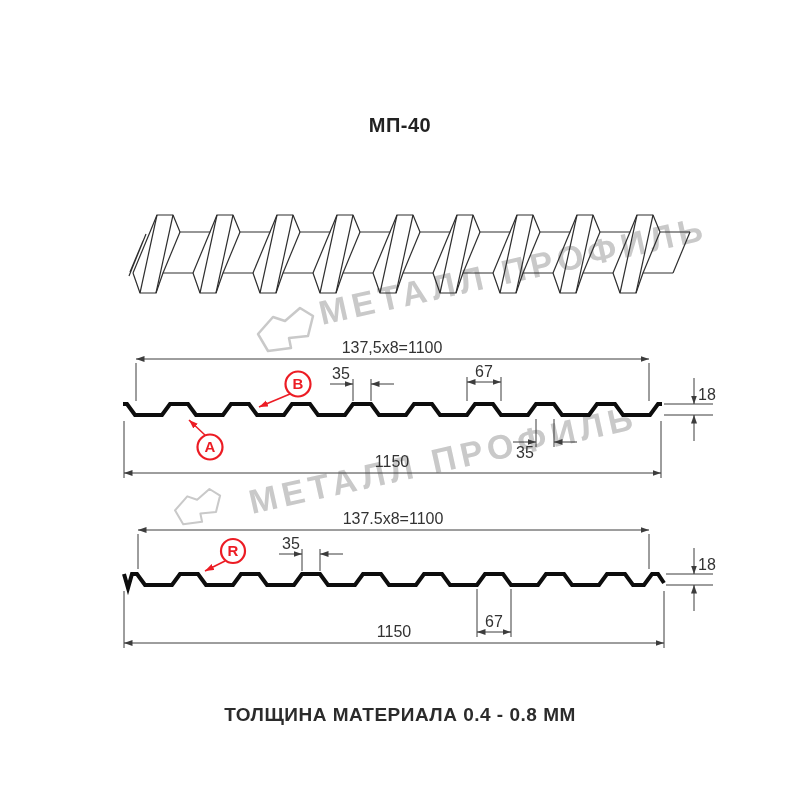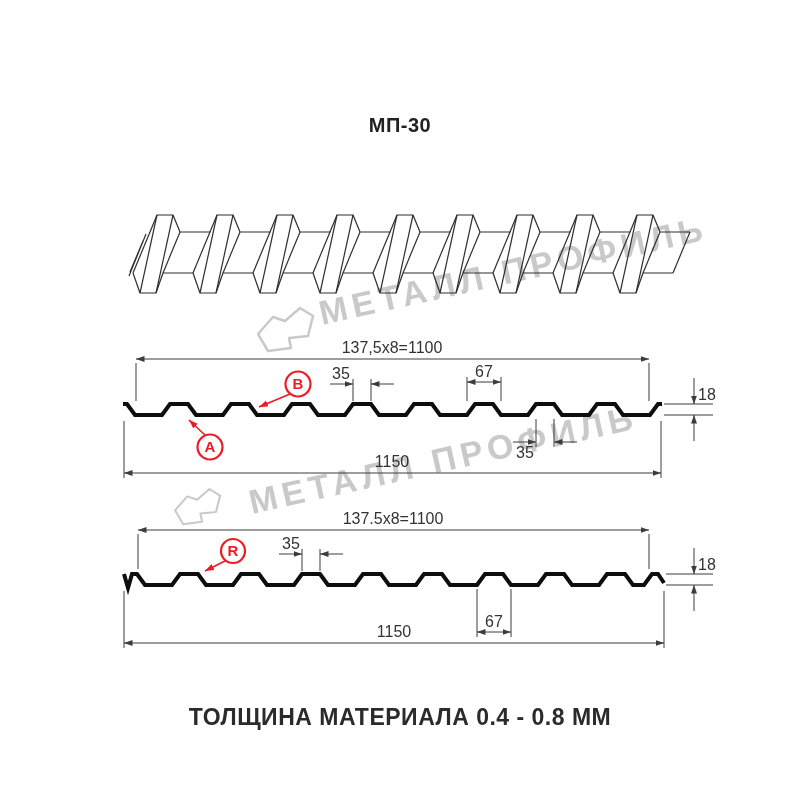--- a/index.html
+++ b/index.html
@@ -3,39 +3,39 @@
 <meta charset="utf-8">
 <style>
   html,body{margin:0;padding:0;background:#fff;}
   .stage{position:relative;width:800px;height:800px;background:#fff;overflow:hidden;
          font-family:"Liberation Sans",sans-serif;}
   .title{position:absolute;top:64px;left:0;width:800px;text-align:center;
          font-size:40px;font-weight:bold;letter-spacing:1px;color:#161616;}
   .subtitle{position:absolute;top:114px;left:0;width:800px;text-align:center;
          font-size:20px;font-weight:bold;letter-spacing:0.5px;color:#222;}
   .footer{position:absolute;top:704px;left:0;width:800px;text-align:center;
-         font-size:23px;font-weight:bold;letter-spacing:0.5px;color:#2b2b2b;}
+         font-size:19px;font-weight:bold;letter-spacing:0.5px;color:#2b2b2b;}
   svg.canvas{position:absolute;left:0;top:0;}
   .dl{stroke:#2e2e2e;stroke-width:1.2;fill:none;stroke-linejoin:round;}
   .profile{stroke:#0d0d0d;stroke-width:4;fill:none;stroke-miterlimit:5;}
   .dim{stroke:#3c3c3c;stroke-width:1;fill:none;}
   .dimt{font-size:16px;fill:#333;font-family:"Liberation Sans",sans-serif;}
   .wm{stroke:#c9c9c9;stroke-width:2.5;fill:none;stroke-linejoin:round;}
   .wmt{font-size:34px;font-weight:bold;fill:#c9c9c9;letter-spacing:5px;
        font-family:"Liberation Sans",sans-serif;}
   .red{stroke:#ec1c24;stroke-width:1.6;fill:none;}
   .redc{stroke:#ec1c24;stroke-width:2.2;fill:#fff;}
   .redt{font-size:15px;font-weight:bold;fill:#ec1c24;font-family:"Liberation Sans",sans-serif;}
 </style>
 </head>
 <body>
 
 <div class="stage">
 
-  <div class="subtitle">МП-30</div>
+  <div class="subtitle">МП-40</div>
 
   <svg class="canvas" width="800" height="800" viewBox="0 0 800 800">
     <defs>
       <marker id="ma" markerWidth="9" markerHeight="7" refX="8.5" refY="3" orient="auto-start-reverse" markerUnits="userSpaceOnUse">
           <path d="M0,0 L8.5,3 L0,6 Z" fill="#3c3c3c"></path>
         </marker>
       <marker id="mr" markerWidth="10" markerHeight="8" refX="9" refY="3.2" orient="auto" markerUnits="userSpaceOnUse">
           <path d="M0,0 L9,3.2 L0,6.4 Z" fill="#ec1c24"></path>
         </marker>
     </defs>

